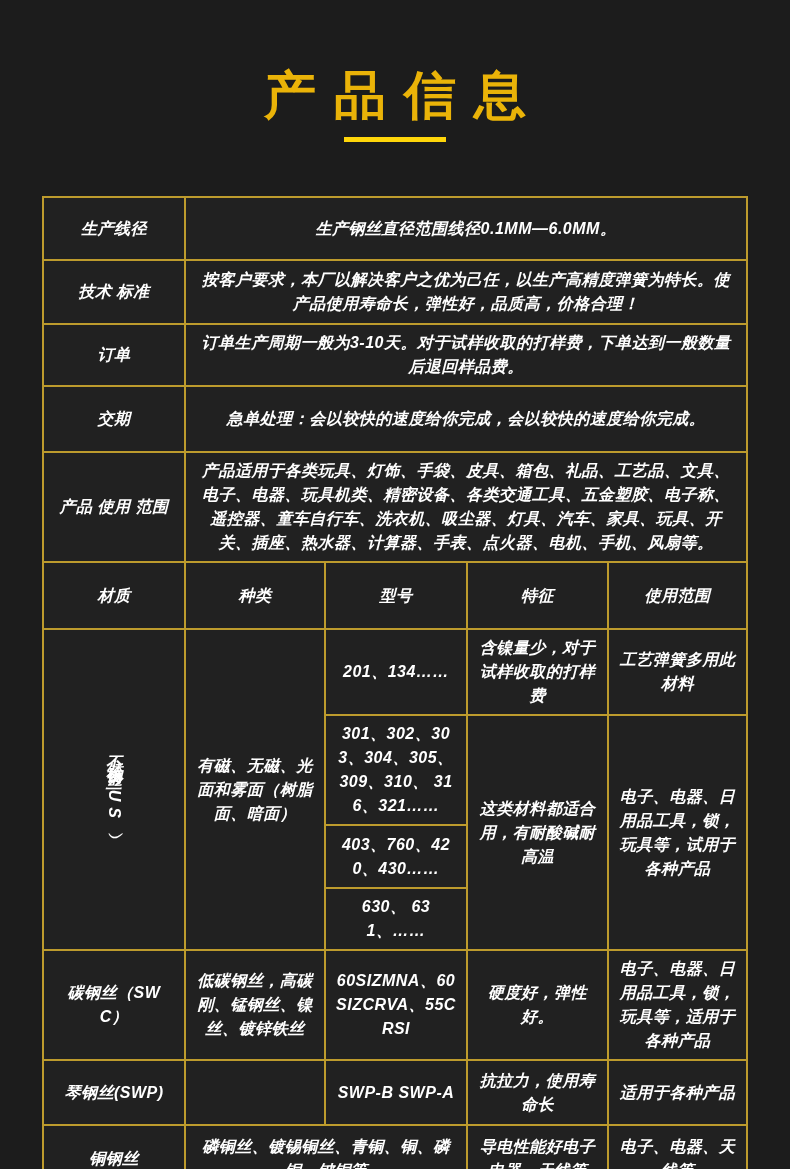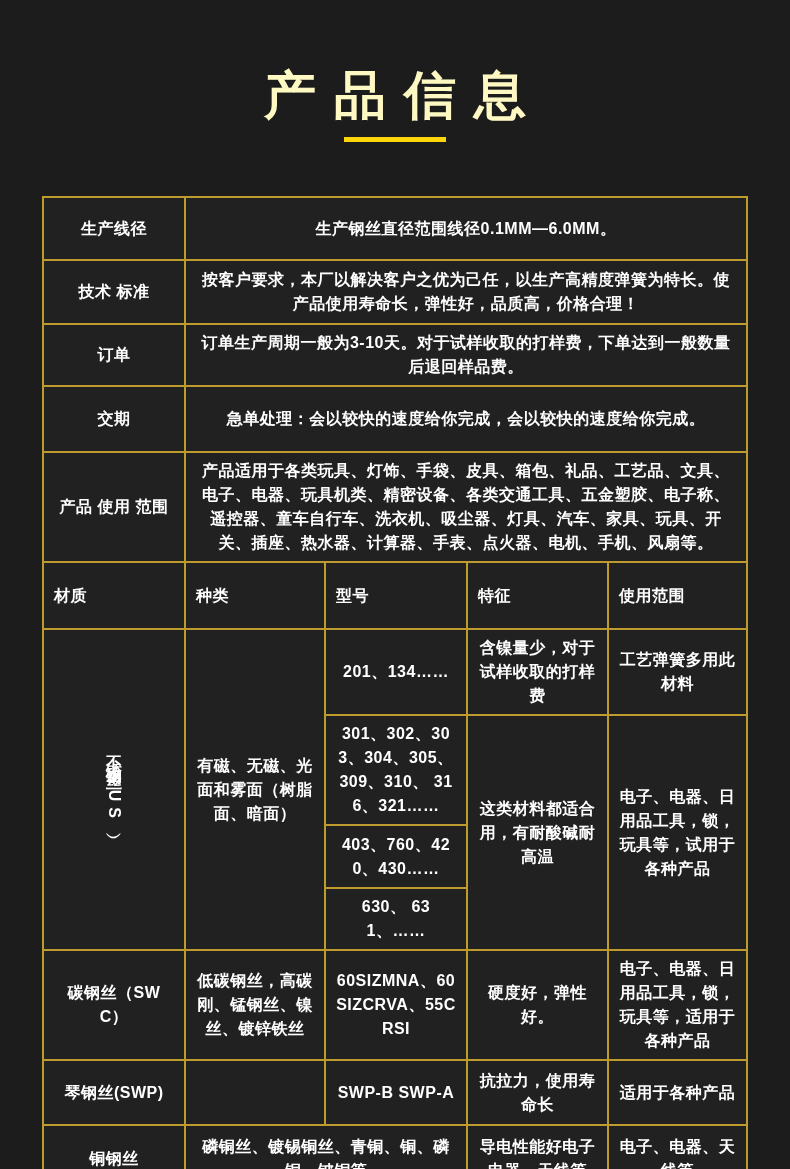--- a/index.html
+++ b/index.html
@@ -10,21 +10,21 @@
     font-family:"Liberation Sans","DejaVu Sans",sans-serif;
     font-weight:bold;
     color:#ffffff;
     overflow:hidden;
   }
   .title-wrap{padding-top:64px;text-align:center;}
   .page-title{
     margin:0;
     font-size:52px;
     line-height:62px;
-    color:#fef9c3;
+    color:#eab308;
     letter-spacing:18px;
     padding-left:18px; 
     font-weight:bold;
   }
   .title-underline{
     width:102px;height:5px;
     background:#ffd60a;
     margin:11px auto 0;
   }
   table.main{
@@ -35,24 +35,25 @@
   }
   table.main td{
     border:2px solid #bd9b2d;
     background:#212121;
     font-size:16px;
     line-height:1.5;
     padding:6px 10px;
     vertical-align:middle;
     word-break:break-all;
     letter-spacing:0.5px;
+    font-style:italic;
   }
   td.lbl{text-align:center;font-size:17px;padding:6px 4px;}
   td.content{text-align:center;padding:8px 12px;}
-  td.hdr{font-size:17px;}
+  td.hdr{text-align:center;font-size:17px;}
   td.center{text-align:center;}
   td.vert{text-align:center;padding:4px;}
   td.vert span{
     display:inline-block;
     writing-mode:vertical-rl;
     text-orientation:mixed;
     letter-spacing:6px;
     font-size:16px;
   }
 </style>

